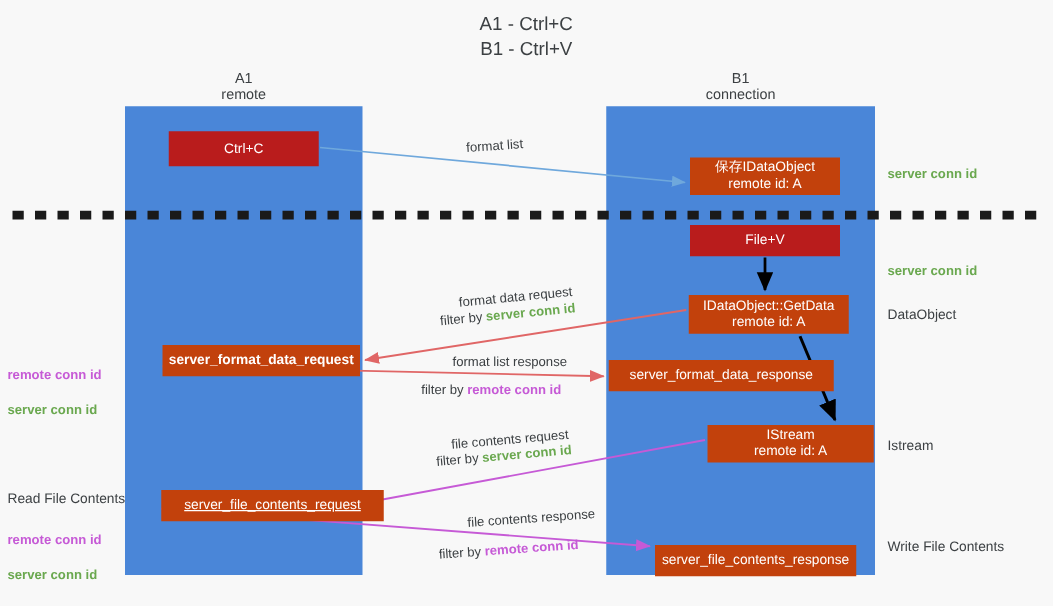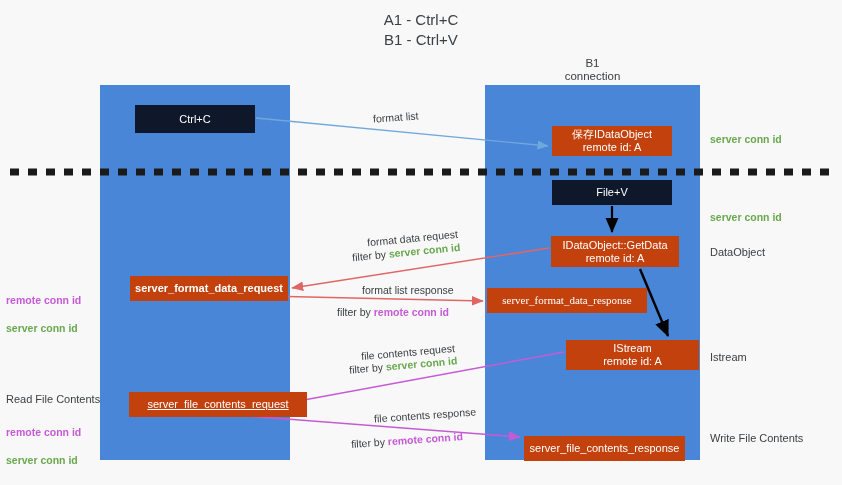--- a/index.html
+++ b/index.html
@@ -57,29 +57,29 @@
     flex-direction: column;
     align-items: center;
     justify-content: center;
     color: #ffffff;
     font-size: 11px;
     line-height: 13px;
     text-align: center;
     white-space: pre-line;
     padding: 2px 4px;
   }
-  .box.green { background: #0f172a; }
+  .box.green { background: #b91c1c; }
   .box.orange { background: #c2410c; }
 
   #box-ctrlc { left: 135px; top: 105px; width: 120px; height: 28px; }
   #box-idataobject { left: 552px; top: 126px; width: 120px; height: 30px; }
   #box-ctrlv { left: 552px; top: 180px; width: 120px; height: 25px; }
   #box-getdata { left: 551px; top: 236px; width: 128px; height: 31px; }
   #box-sfdreq { left: 130px; top: 276px; width: 158px; height: 25px; font-weight: bold; }
-  #box-sfdresp { left: 487px; top: 288px; width: 160px; height: 25px; font-family: Liberation Serif, serif; }
+  #box-sfdresp { left: 487px; top: 288px; width: 180px; height: 25px; }
   #box-istream { left: 566px; top: 340px; width: 133px; height: 30px; }
   #box-sfcreq { left: 129px; top: 392px; width: 178px; height: 25px; text-decoration: underline; }
   #box-sfcresp { left: 524px; top: 436px; width: 161px; height: 25px; }
 
   
   .flow-label {
     font-size: 10.5px;
     color: #3c4043;
     line-height: 15px;
     white-space: nowrap;
@@ -132,20 +132,22 @@
   #edges { position: absolute; left: 0; top: 0; width: 842px; height: 485px; pointer-events: none; }
 </style>
 </head>
 <body>
 
 <div id="canvas">
 
   <div class="abs" id="title">A1 - Ctrl+C
 B1 - Ctrl+V</div>
 
+  <div class="abs lane-header" id="lane-a-header">A1
+remote</div>
   <div class="abs lane-header" id="lane-b-header">B1
 connection</div>
 
   <div class="abs lane" id="lane-a"></div>
   <div class="abs lane" id="lane-b"></div>
 
   <svg id="edges" viewBox="0 0 842 485">
     <defs>
       <marker id="ah-blue" markerWidth="9" markerHeight="9" refX="7.5" refY="3.2" orient="auto">
         <path d="M0,0 L8,3.2 L0,6.4 z" fill="#6fa8dc"></path>

